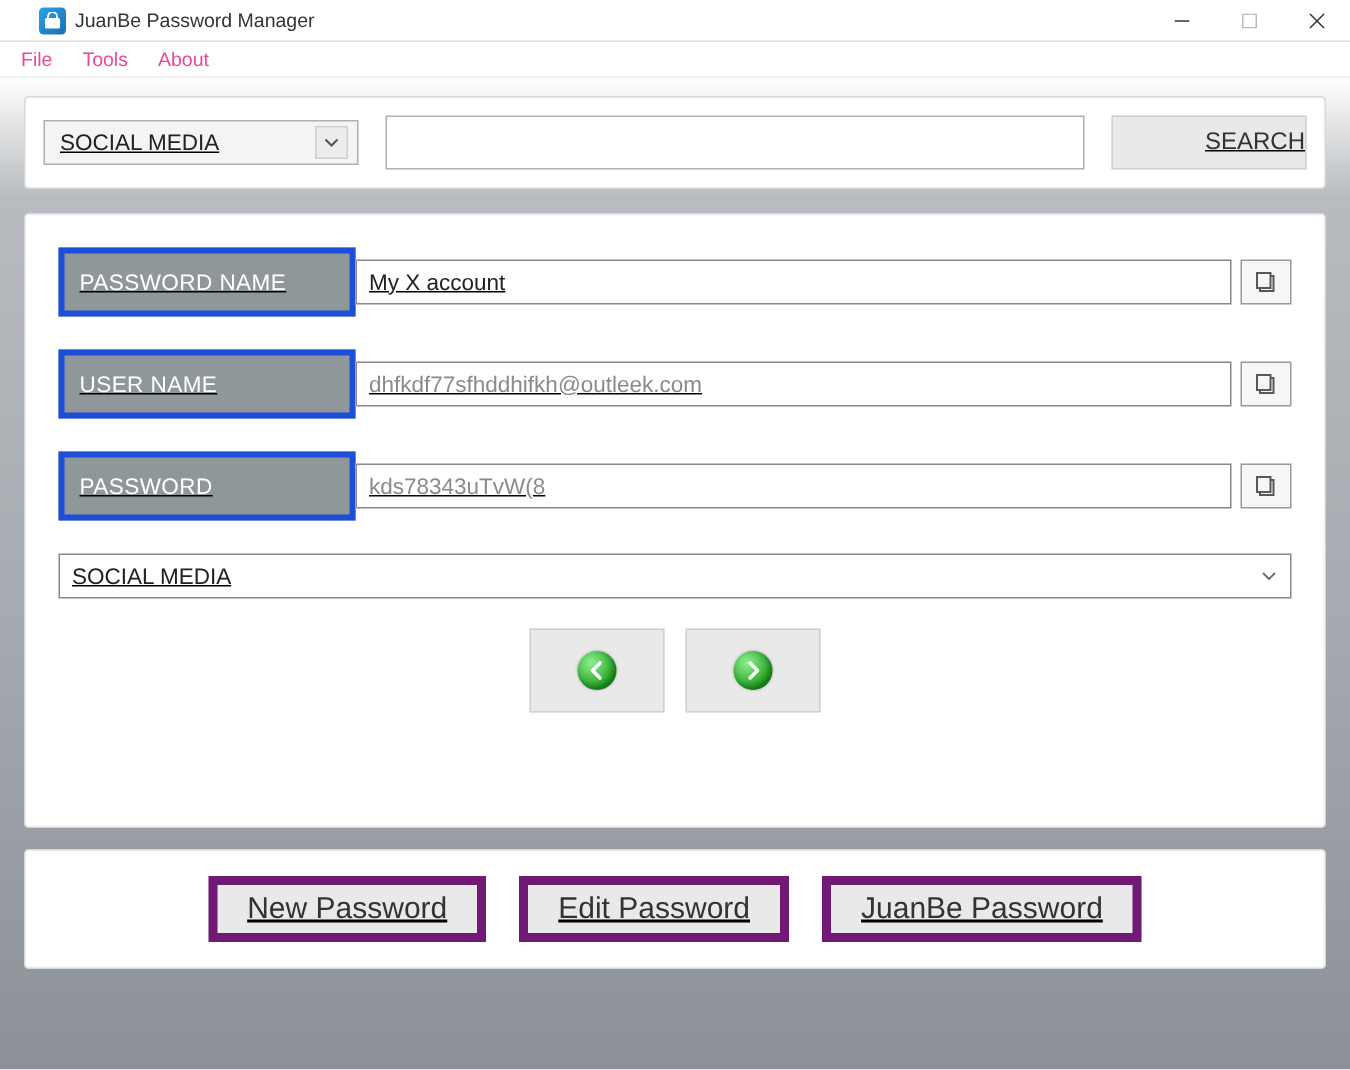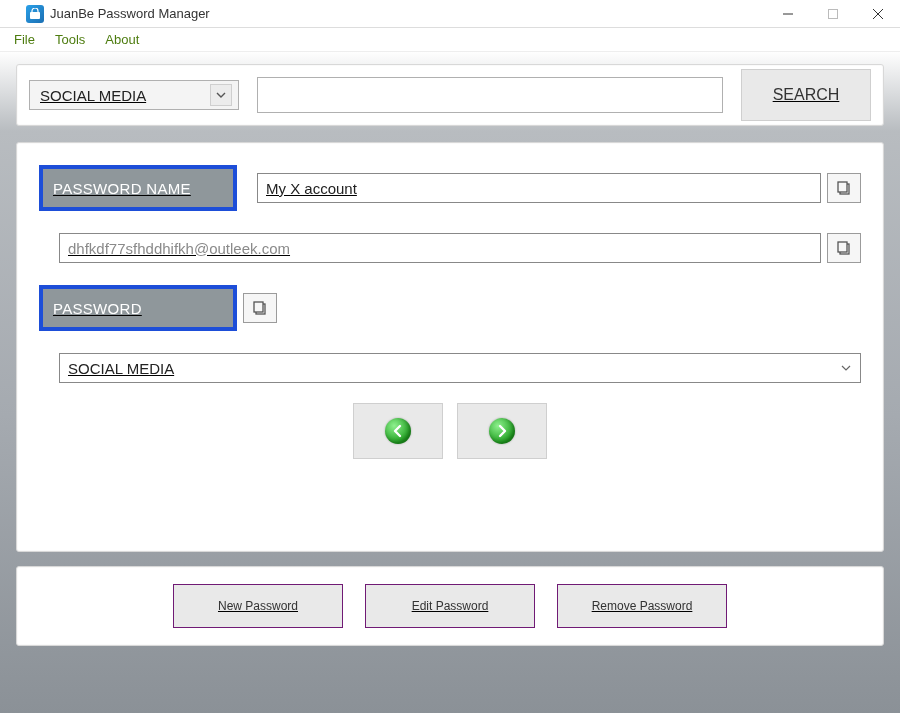--- a/index.html
+++ b/index.html
@@ -11,53 +11,53 @@
   .titlebar .app-icon { width:18px; height:18px; margin:0 6px; background:linear-gradient(135deg,#2aa0e8 0%, #1b6fb3 100%); border-radius:3px; display:flex; align-items:center; justify-content:center; }
   .titlebar .app-icon svg { width:12px; height:12px; }
   .titlebar .title { font-size:13px; color:#333; }
   .titlebar .spacer { flex:1; }
   .winbtn { width:45px; height:28px; display:flex; align-items:center; justify-content:center; color:#555; } 
   .winbtn svg { width:10px; height:10px; }
   .winbtn.disabled { color:#bbb; }
 
   
   .menubar { height:24px; display:flex; align-items:center; padding:0 4px; background:#fff; font-size:13px; border-bottom:1px solid #eee; }
-  .menubar .menuitem { padding:2px 10px; color:#4d7c0f;text-align:right; }
+  .menubar .menuitem { padding:2px 10px; color:#ec4899;text-align:right; }
 
   
   .client { position:relative; width:900px; height:calc(713px - 28px - 24px); background:linear-gradient(180deg,#fefefe 0%, #b8bcc0 12%, #a5aab0 55%, #8b9197 100%); padding:0; }
 
   .panel { position:absolute; background:#fff; border:1px solid #d8d8d8; border-radius:3px; box-shadow:0 0 0 1px rgba(0,0,0,0.02) inset;text-decoration:underline; }
 
   
   .panel.search { left:16px; right:16px; top:12px; height:62px; display:flex; align-items:center; padding:0 12px; gap:18px; }
   .category-select { width:210px; height:30px; border:1px solid #b0b0b0; background:#f4f4f4; display:flex; align-items:center; justify-content:space-between; padding:0 6px 0 10px; font-size:15px; color:#222; }
   .category-select .chev { width:22px; height:22px; display:flex; align-items:center; justify-content:center; background:#ececec; border:1px solid #cfcfcf; }
   .search-input { flex:1; height:36px; border:1px solid #b0b0b0; background:#fff; padding:0 8px; font-size:15px; }
-  .search-btn { width:130px; height:52px; background:#e9e9e9; border:1px solid #cfcfcf; display:flex; align-items:center; justify-content:center; font-size:16px; color:#333; }
+  .search-btn { width:130px; height:36px; background:#e9e9e9; border:1px solid #cfcfcf; display:flex; align-items:center; justify-content:flex-end; font-size:16px; color:#333; }
 
   
   .panel.detail { left:16px; right:16px; top:90px; height:410px; padding:22px 22px 10px 22px; }
   .row { display:flex; align-items:center; margin-bottom:22px; }
   .row .label { width:198px; height:46px; background:#8f979b; color:#fff; font-size:15px; display:flex; align-items:center; padding-left:10px; border:4px solid #1d4ed8; letter-spacing:0.3px; }
-  .row .field { flex:1; height:30px; border:1px solid #888; background:#fff; font-size:15px; padding:0 8px; display:flex; align-items:center; color:#222; margin-left:20px; }
+  .row .field { flex:1; height:30px; border:1px solid #888; background:#fff; font-size:15px; padding:0 8px; display:flex; align-items:center; color:#222; margin-left:0; }
   .row .field.greyed { color:#8a8a8a;text-align:right; }
   .row .iconbtn { width:34px; height:30px; margin-left:6px; border:1px solid #9b9b9b; background:#f6f6f6; display:flex; align-items:center; justify-content:center; }
   .row .field.select { justify-content:space-between; padding-right:4px; }
   .row .field.select .chev { width:20px; height:20px; display:flex; align-items:center; justify-content:center; color:#666; }
 
   
   .nav-arrows { display:flex; justify-content:center; gap:14px; margin-top:20px; }
   .nav-arrows .arrowbtn { width:90px; height:56px; border:1px solid #cfcfcf; background:#e9e9e9; display:flex; align-items:center; justify-content:center; }
   .arrowbtn .circ { width:26px; height:26px; border-radius:50%; background:radial-gradient(circle at 35% 30%, #8ef08e 0%, #1fa01f 70%); display:flex; align-items:center; justify-content:center; box-shadow:inset -2px -2px 4px rgba(0,0,0,0.3), 0 0 2px rgba(0,0,0,0.3); }
   .arrowbtn .circ svg { width:14px; height:14px; }
 
   
   .panel.actions { left:16px; right:16px; top:514px; height:80px; display:flex; align-items:center; justify-content:center; gap:22px; }
-  .actions .actbtn { min-width:170px; height:44px; border:1px solid #701a75; background:#e9e9e9; display:flex; align-items:center; justify-content:center; font-size:12px; color:#333; padding:0 20px; }
+  .actions .actbtn { min-width:170px; height:44px; border:6px solid #701a75; background:#e9e9e9; display:flex; align-items:center; justify-content:center; font-size:20px; color:#333; padding:0 20px; }
 
   svg { display:block; }
 </style>
 </head>
 <body>
 
 <div class="titlebar">
   <div class="app-icon">
     <svg viewBox="0 0 12 12">
         <rect x="1" y="4" width="10" height="7" rx="1" fill="#fff"></rect>
@@ -116,33 +116,35 @@
         <span>
           <svg viewBox="0 0 16 16" width="16" height="16">
               <rect x="4" y="4" width="9" height="10" fill="none" stroke="#555" stroke-width="1.3"></rect>
               <rect x="2" y="2" width="9" height="10" fill="#f6f6f6" stroke="#555" stroke-width="1.3"></rect>
             </svg>
         </span>
       </div>
     </div>
 
     <div class="row">
+      <div class="label">USER NAME</div>
       <div class="field greyed">dhfkdf77sfhddhifkh@outleek.com</div>
       <div class="iconbtn">
         <span>
           <svg viewBox="0 0 16 16" width="16" height="16">
               <rect x="4" y="4" width="9" height="10" fill="none" stroke="#555" stroke-width="1.3"></rect>
               <rect x="2" y="2" width="9" height="10" fill="#f6f6f6" stroke="#555" stroke-width="1.3"></rect>
             </svg>
         </span>
       </div>
     </div>
 
     <div class="row">
       <div class="label">PASSWORD</div>
+      <div class="field greyed">kds78343uTvW(8</div>
       <div class="iconbtn">
         <span>
           <svg viewBox="0 0 16 16" width="16" height="16">
               <rect x="4" y="4" width="9" height="10" fill="none" stroke="#555" stroke-width="1.3"></rect>
               <rect x="2" y="2" width="9" height="10" fill="#f6f6f6" stroke="#555" stroke-width="1.3"></rect>
             </svg>
         </span>
       </div>
     </div>
 
@@ -178,17 +180,17 @@
   </div>
 
   <div class="panel actions">
     <div class="actbtn">
       <span>New Password</span>
     </div>
     <div class="actbtn">
       <span>Edit Password</span>
     </div>
     <div class="actbtn">
-      <span>Remove Password</span>
+      <span>JuanBe Password</span>
     </div>
   </div>
 
 </div>
 
 </body></html>

